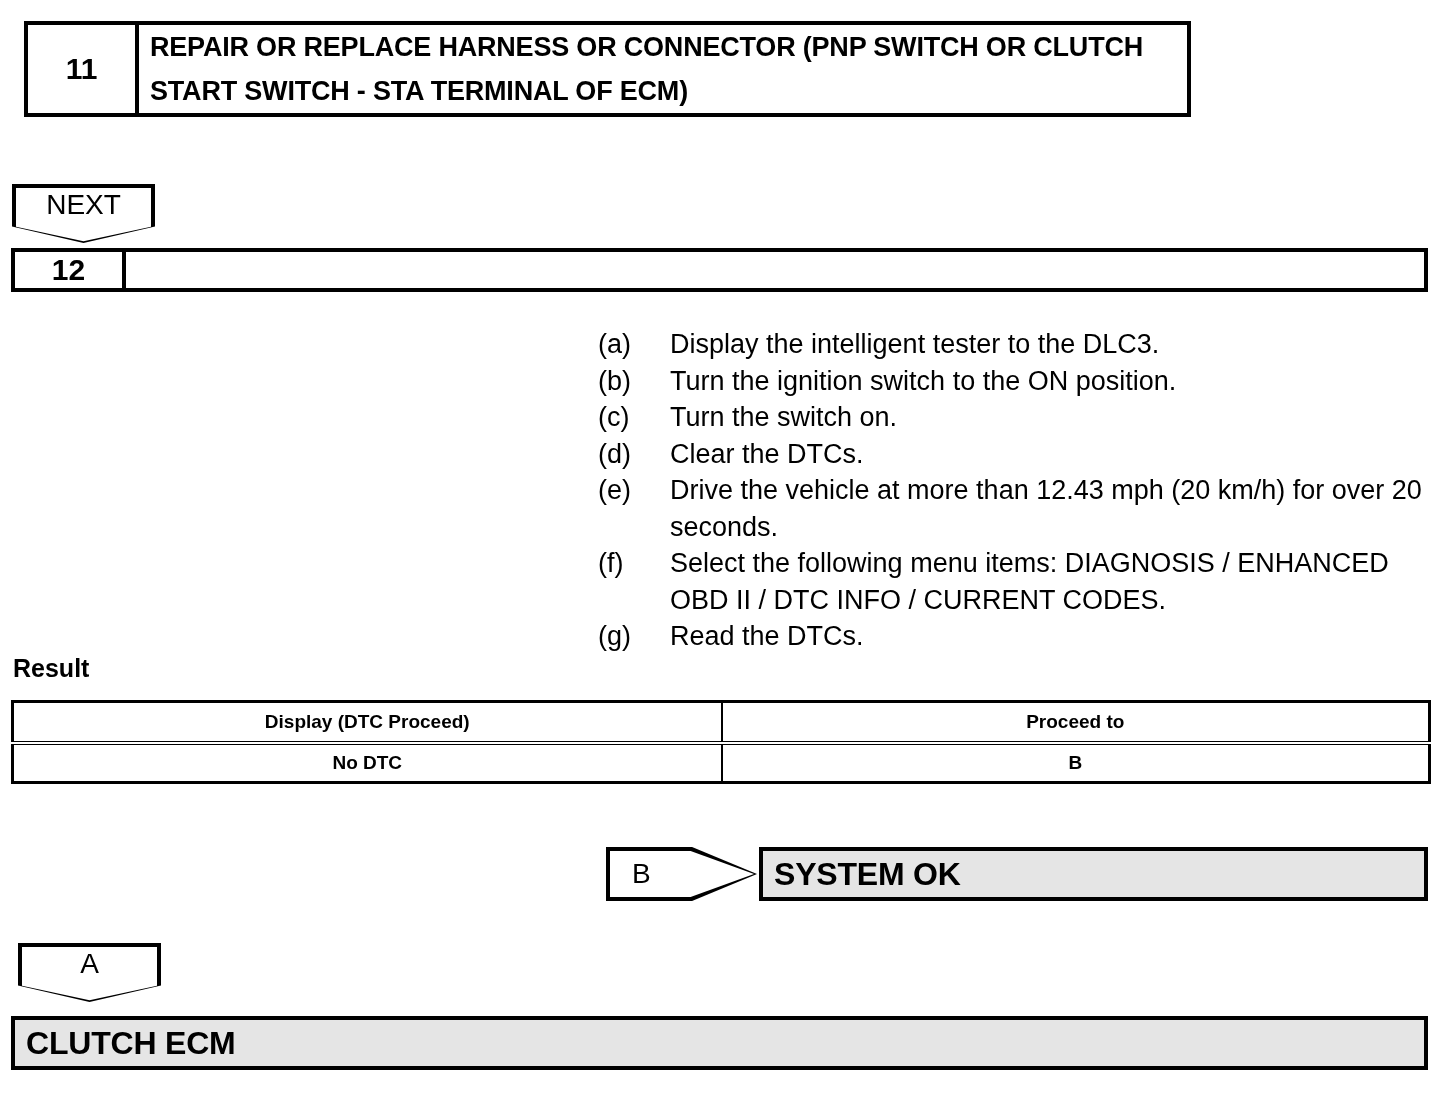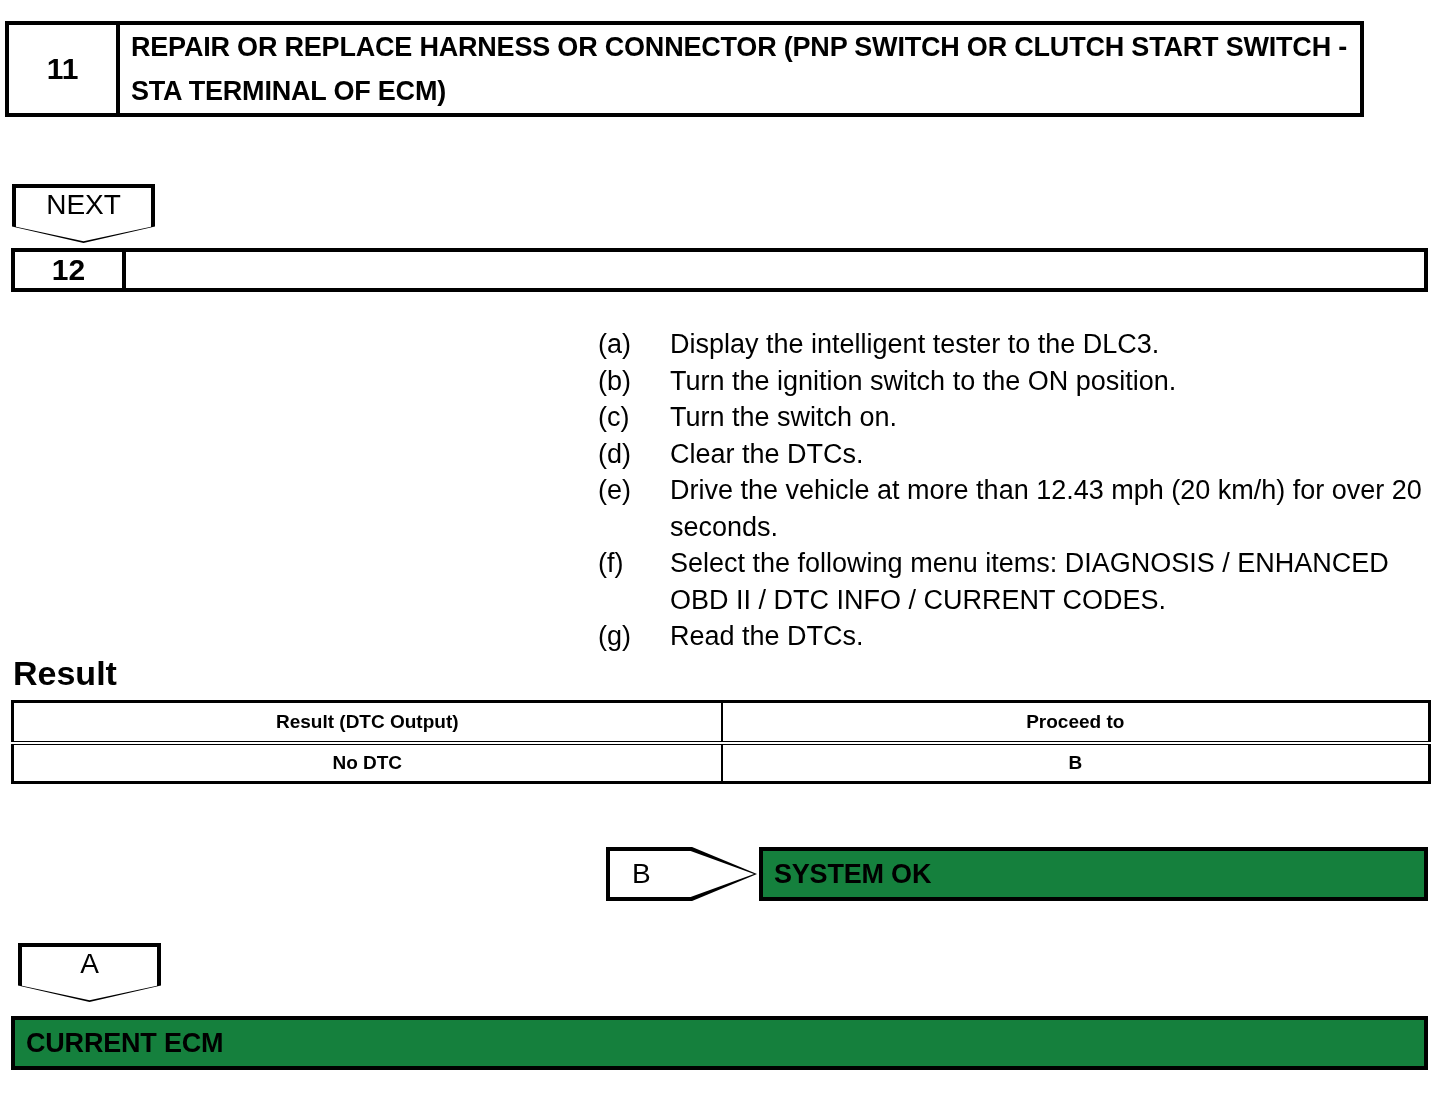--- a/index.html
+++ b/index.html
@@ -45,26 +45,26 @@
     font-weight: bold;
     font-size: 27px;
     line-height: 44px;
     letter-spacing: -0.2px;
   }
   .step-title.two-line { align-items: center; }
 
   
   .plain-box {
     border: 4px solid #000;
-    background: #15803d;
+    background: #e5e5e5;
     display: flex;
     align-items: center;
     padding-left: 11px;
     font-weight: bold;
-    font-size: 27px;
+    font-size: 32px;
     letter-spacing: -0.2px;
   }
 
   
   .down-arrow {
     position: absolute;
     display: flex;
     align-items: flex-start;
     justify-content: center;
     margin-top: 32px;
@@ -125,21 +125,21 @@
     flex: 0 0 auto;
     width: 72px;
     text-align: left;
   }
   .proc-text { flex: 1 1 auto; }
 
   
   .result-label {
     position: absolute;
     font-weight: bold;
-    font-size: 34px;
+    font-size: 25px;
   }
   table.result {
     position: absolute;
     border-collapse: collapse;
     table-layout: fixed;
     background: #fff;
   }
   table.result th,
   table.result td {
     border: 2px solid #000;
@@ -153,21 +153,21 @@
   table.result th { height: 38px; }
   table.result thead tr th { border-bottom: 4px double #000; }
   table.result .outer-left  { border-left-width: 3px; }
   table.result .outer-right { border-right-width: 3px; }
   table.result tbody tr:last-child td { border-bottom-width: 3px; }
   table.result thead tr th { border-top-width: 3px; }
 </style>
 </head>
 <body>
 
-<div class="abs step-box" style="left:5px; top:21px; width:1359px; height:96px;justify-content:center;">
+<div class="abs step-box" style="left:24px; top:21px; width:1167px; height:96px;justify-content:center;">
   <div class="step-num">11</div>
   <div class="step-title two-line">REPAIR OR REPLACE HARNESS OR CONNECTOR (PNP SWITCH OR CLUTCH START SWITCH - STA TERMINAL OF ECM)</div>
 </div>
 
 <div class="down-arrow" style="left:12px; top:152px; width:143px; height:59px;">
   <span class="shape"></span>
   <span class="shape-inner"></span>
   <span class="lbl">NEXT</span>
 </div>
 
@@ -208,21 +208,21 @@
 
 <div class="result-label" style="left:13px; top:654px;">Result</div>
 
 <table class="result" style="left:11px; top:700px; width:1417px;">
   <colgroup>
     <col style="width:709px;">
     <col style="width:708px;">
   </colgroup>
   <thead>
     <tr>
-      <th class="outer-left">Result (DTC Output)</th>
+      <th class="outer-left">Display (DTC Proceed)</th>
       <th class="outer-right">Proceed to</th>
     </tr>
   </thead>
   <tbody>
     <tr>
       <td class="outer-left">No DTC</td>
       <td class="outer-right">B</td>
     </tr>
   </tbody>
 </table>
@@ -237,14 +237,14 @@
   <span>SYSTEM OK</span>
 </div>
 
 <div class="down-arrow" style="left:18px; top:911px; width:143px; height:59px;">
   <span class="shape"></span>
   <span class="shape-inner"></span>
   <span class="lbl">A</span>
 </div>
 
 <div class="abs plain-box" style="left:11px; top:1016px; width:1417px; height:54px;">
-  <span>CURRENT ECM</span>
+  <span>CLUTCH ECM</span>
 </div>
 
 </body></html>

